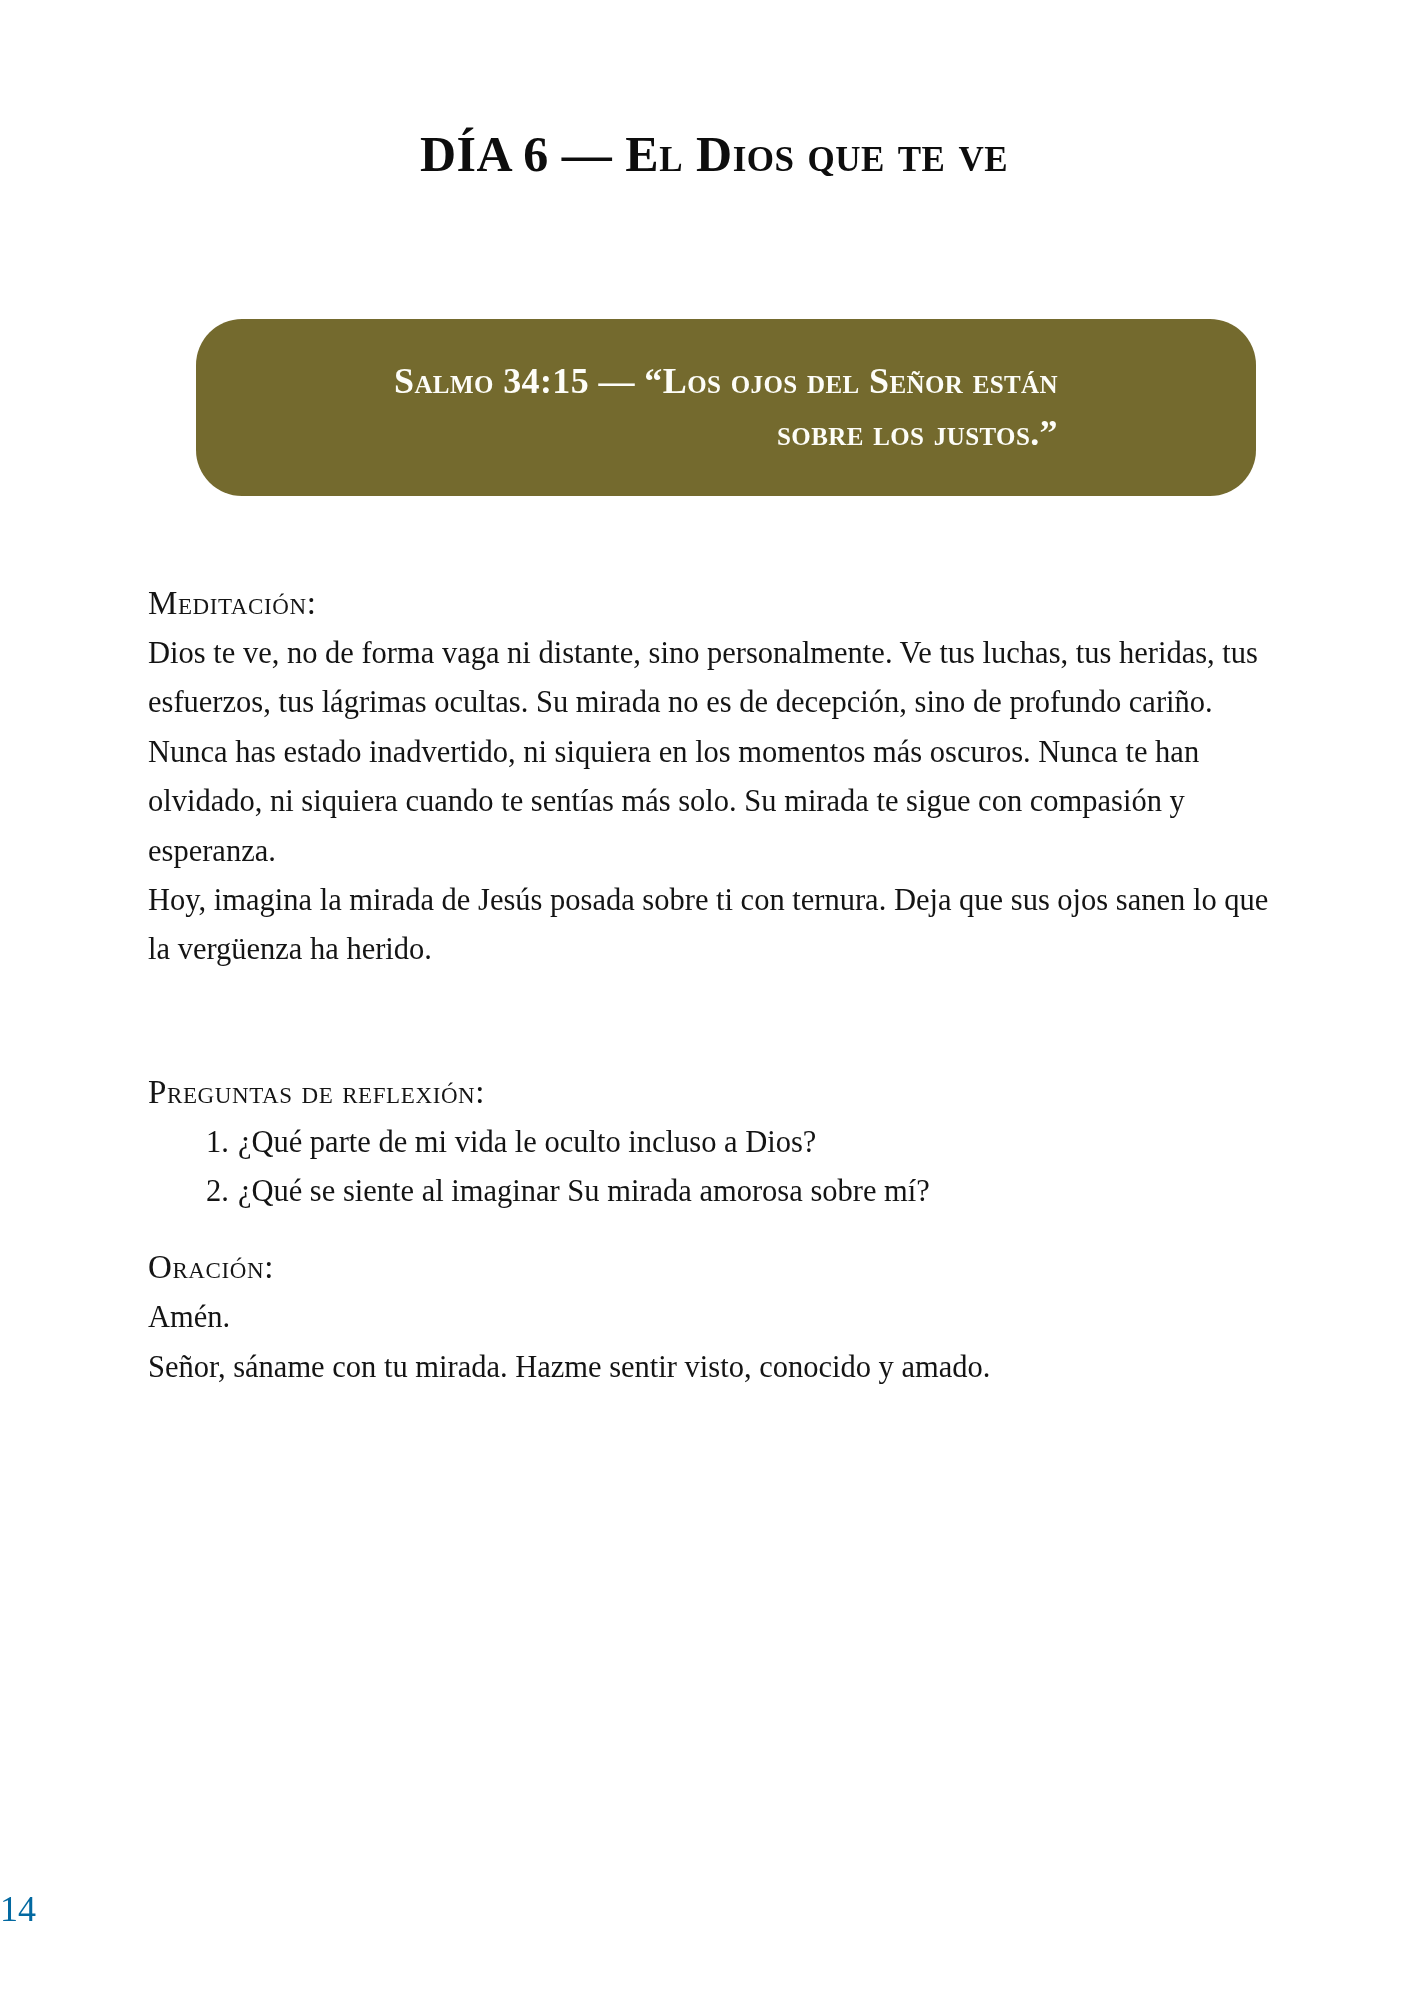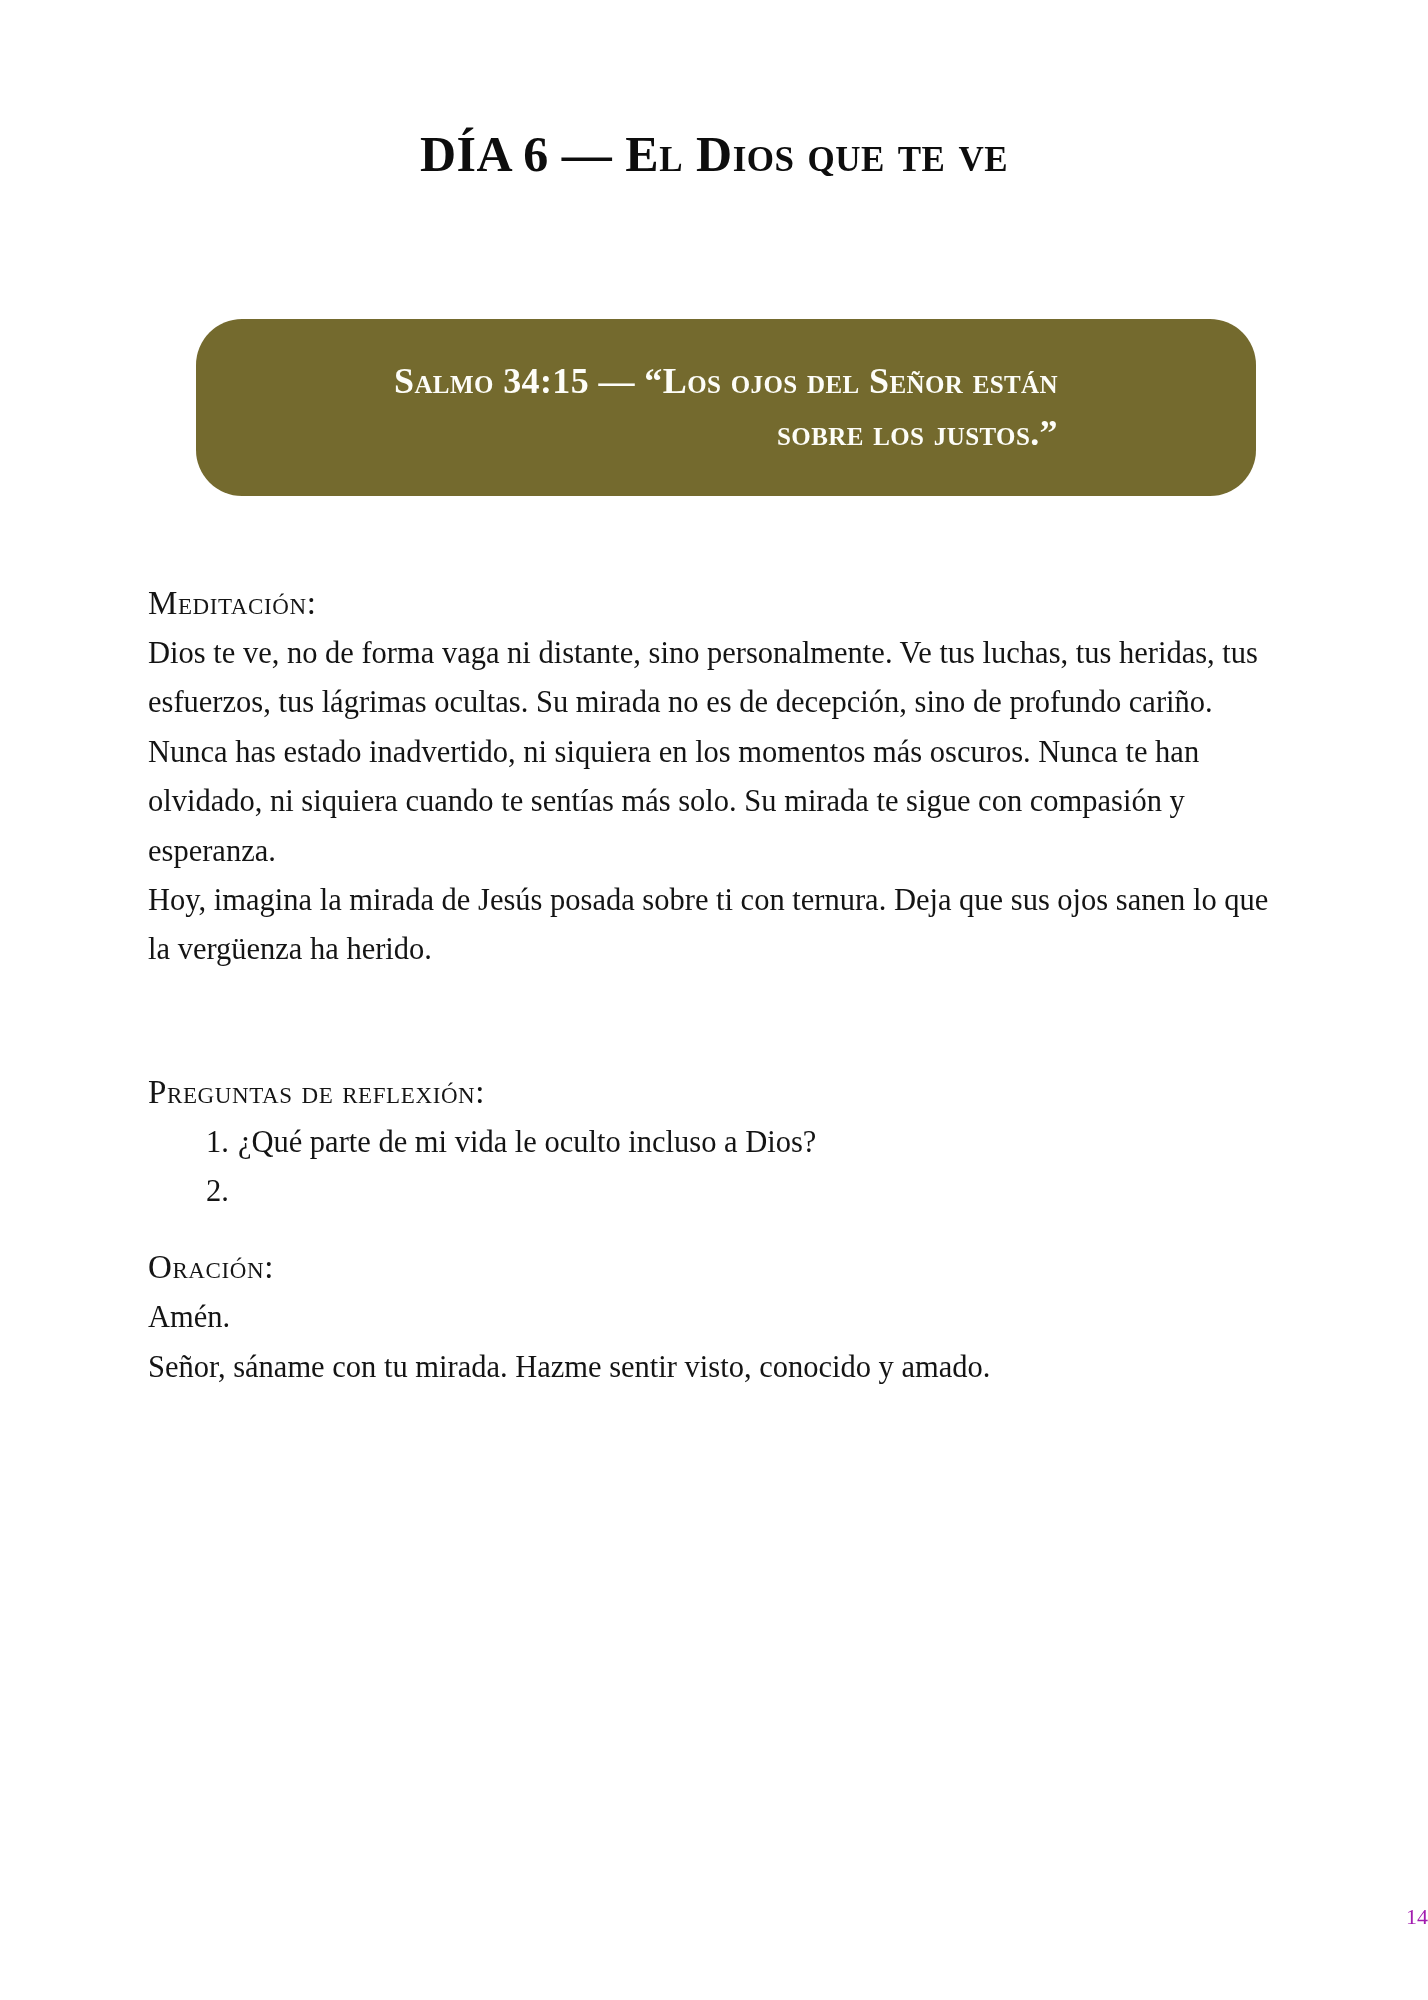--- a/index.html
+++ b/index.html
@@ -111,24 +111,24 @@
     gap: 9px;
   }
   .q-num { white-space: nowrap; }
 
   
   .page-number {
     position: absolute;
     left: 0;
     right: 0;
     bottom: 86px;
-    text-align: right;
+    text-align: left;
     font-family: "Liberation Serif", "DejaVu Serif", serif;
-    font-size: 22px;
-    color: #a21caf;
+    font-size: 36px;
+    color: #0369a1;
   }
 </style>
 </head>
 <body>
 
 <div class="page">
 
   <h1 class="page-title">DÍA 6 — El Dios que te ve</h1>
 
   <div class="verse-banner">
@@ -151,20 +151,21 @@
 
     <section>
       <h2 class="section-heading">Preguntas de reflexión:</h2>
       <ol class="q-list">
         <li>
           <span class="q-num">1.</span>
           <span>¿Qué parte de mi vida le oculto incluso a Dios?</span>
         </li>
         <li>
           <span class="q-num">2.</span>
+          <span>¿Qué se siente al imaginar Su mirada amorosa sobre mí?</span>
         </li>
       </ol>
     </section>
 
     <div class="spacer-md"></div>
 
     <section>
       <h2 class="section-heading">Oración:</h2>
       <p class="body-par">Amén.</p>
       <p class="body-par">Señor, sáname con tu mirada. Hazme sentir visto, conocido y amado.</p>

